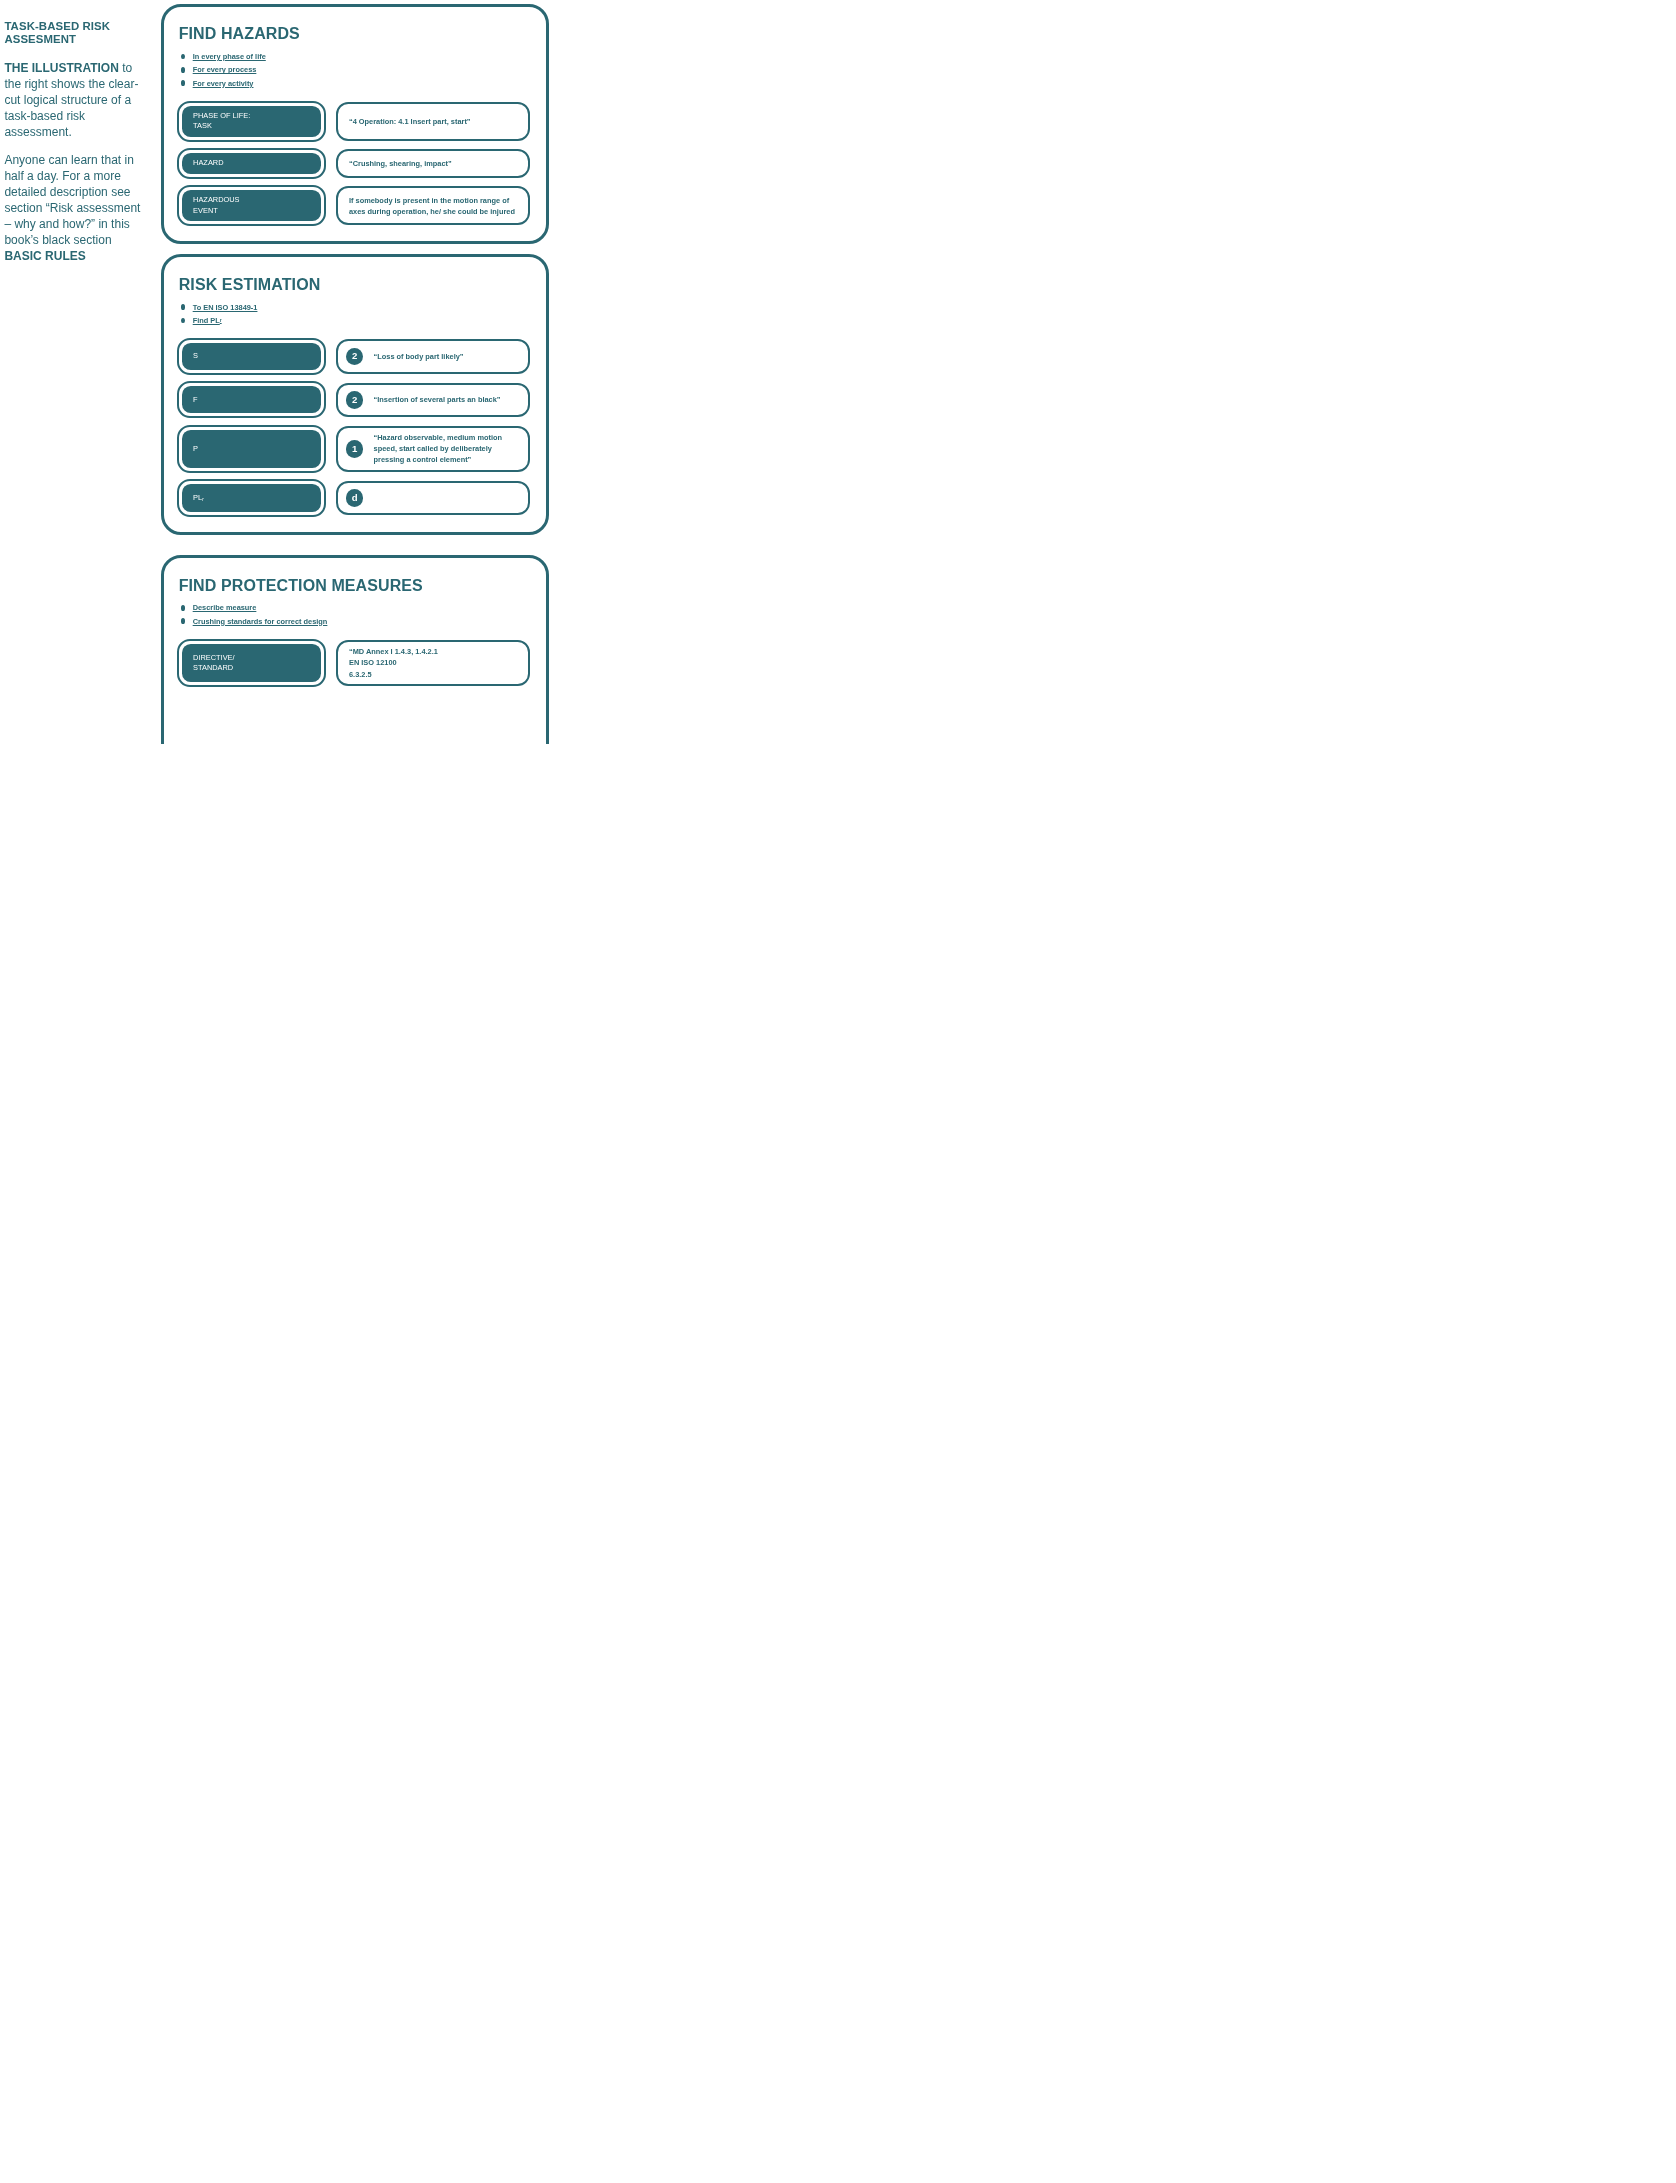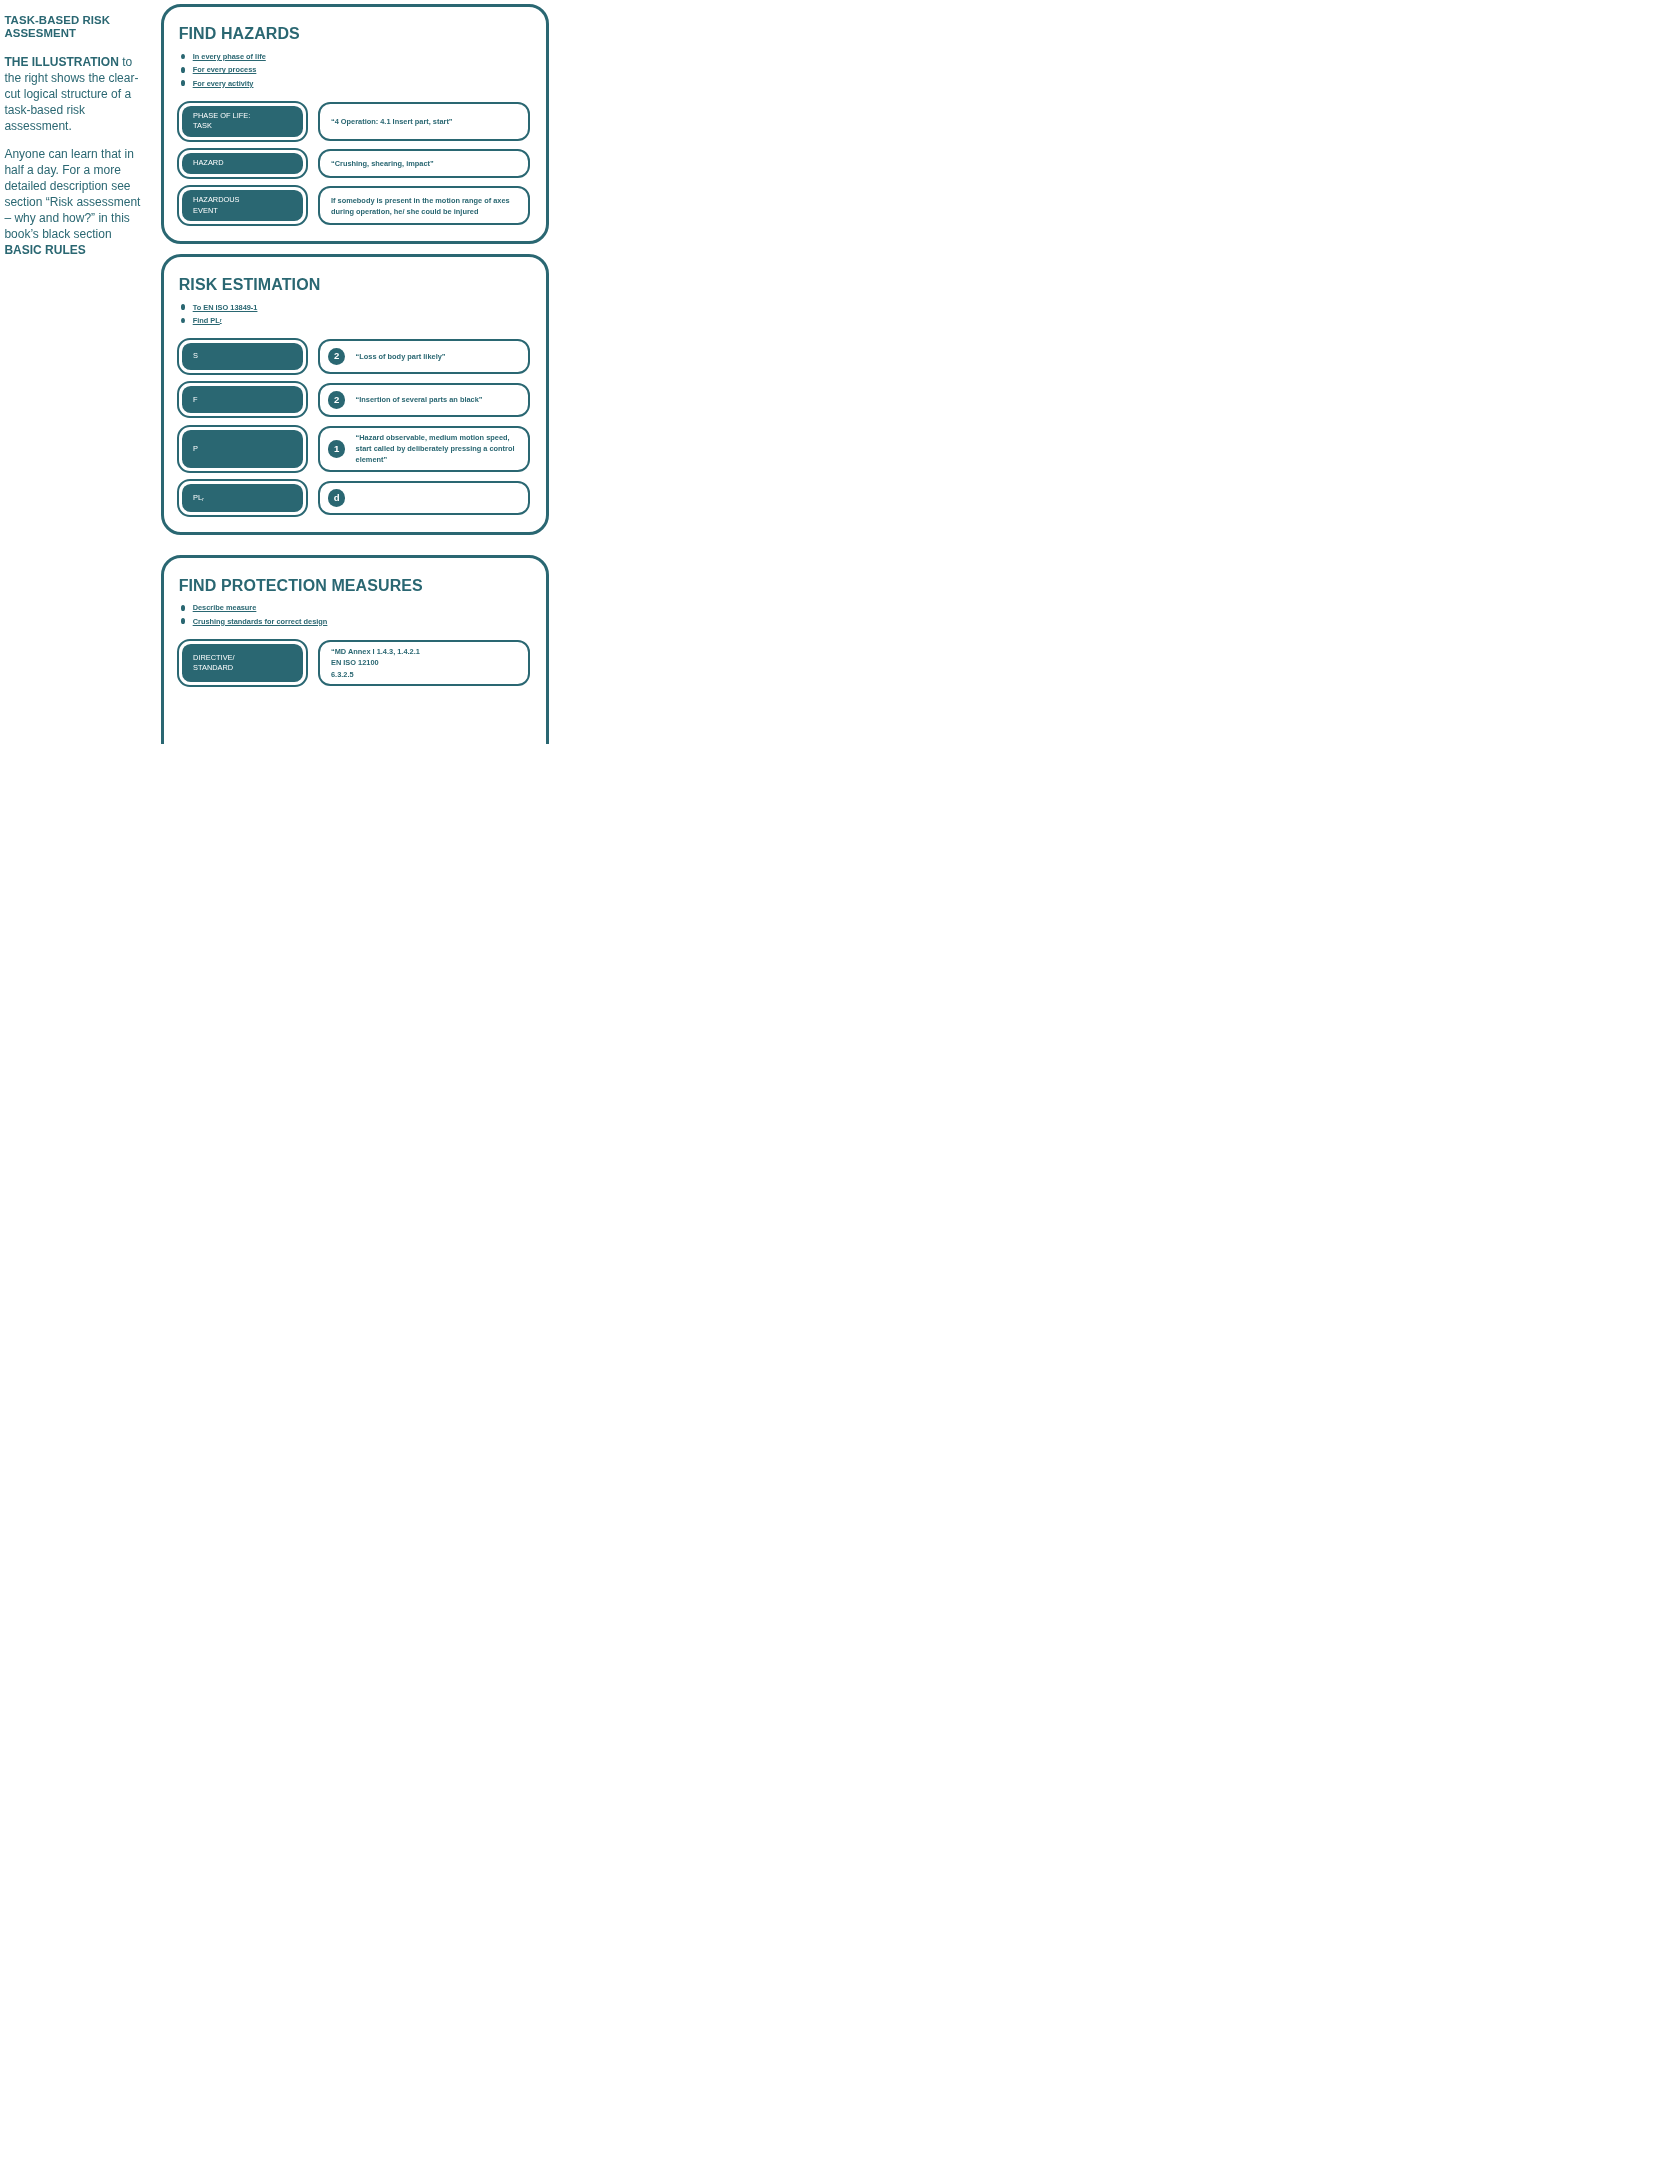--- a/index.html
+++ b/index.html
@@ -1,21 +1,21 @@
 <!DOCTYPE html>
 <html style="font-size:7px"><head>
 <meta charset="utf-8">
 <style>
   html,body { margin:0; padding:0; background:#ffffff; }
   .canvas {
     position:relative; width:559px; height:744px; background:#ffffff;
     font-family:"Liberation Sans", sans-serif; color:#2A6772; overflow:hidden;
   }
   
-  .sidebar { position:absolute; left:4.4px; top:14px; width:145px; }
+  .sidebar { position:absolute; left:4.4px; top:20px; width:145px; }
   .sidebar h1 {
     font-size:11.4px; font-weight:700; line-height:1.18; margin:0 0 13px 0; letter-spacing:0.1px;
   }
   .sidebar p { font-size:12px; line-height:1.34; margin:0 0 11.4px 0; font-weight:400; white-space:pre-line; }
   .sidebar p strong { font-weight:700; }
   
   .flow { position:absolute; left:161px; top:3.9px; width:388px; }
   .panel {
     box-sizing:border-box; border:3.1px solid #2A6772; border-radius:20px;
     padding:14px 15.7px 15px 13px;
@@ -24,21 +24,21 @@
   .panel-2 { min-height:244px; margin-bottom:20.5px; }
   .panel-3 { min-height:227px; }
   .panel h2 { font-size:16px; font-weight:700; margin:4.4px 0 8.7px 1.7px; letter-spacing:0.1px; }
   .bullets { list-style:none; margin:0 0 13px 0; padding:0 0 0 4.4px;text-decoration:underline; }
   .bullets li { display:flex; align-items:center; font-size:7.4px; font-weight:700; margin-bottom:4.4px; }
   .dot { flex:none; width:3.9px; height:5.7px; border-radius:50%; background:#2A6772; margin-right:7.4px; }
   .bullets sub { font-size:4.8px; }
   .rows { display:flex; flex-direction:column; gap:6.1px; }
   .row { display:flex; align-items:stretch; gap:9.6px; }
   .labelbox {
-    flex:none; width:131px; box-sizing:border-box;
+    flex:none; width:149px; box-sizing:border-box;
     border:2.6px solid #2A6772; border-radius:13px; padding:3.1px; display:flex;
   }
   .labelfill {
     flex:1; background:#2A6772; border-radius:8.7px; color:#ffffff;
     display:flex; align-items:center; padding:5.2px 11px;
     font-size:7.4px; line-height:1.4; font-weight:400;
   }
   .labelfill .ltxt { white-space:pre-line; }
   .labelfill sub { font-size:4.8px; align-self:flex-end; margin-bottom:2.6px; }
   .valuebox {

